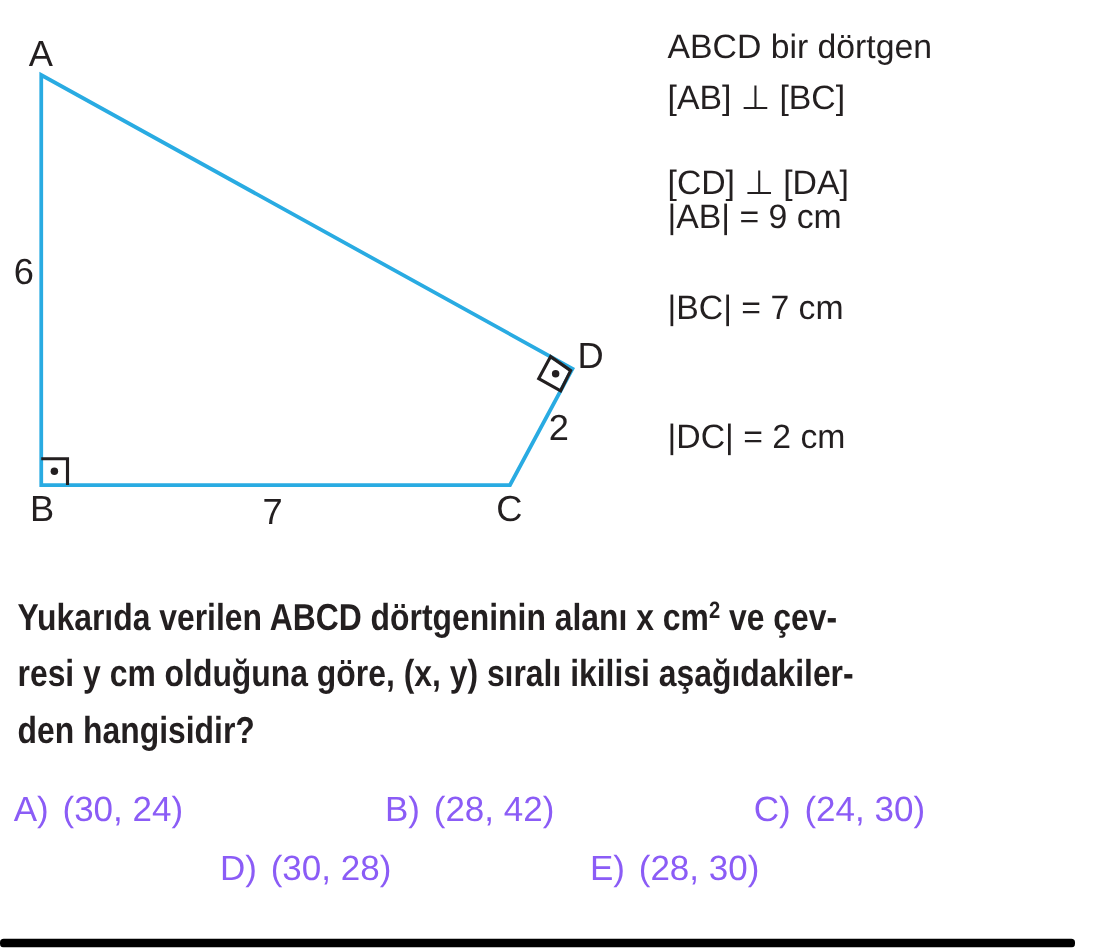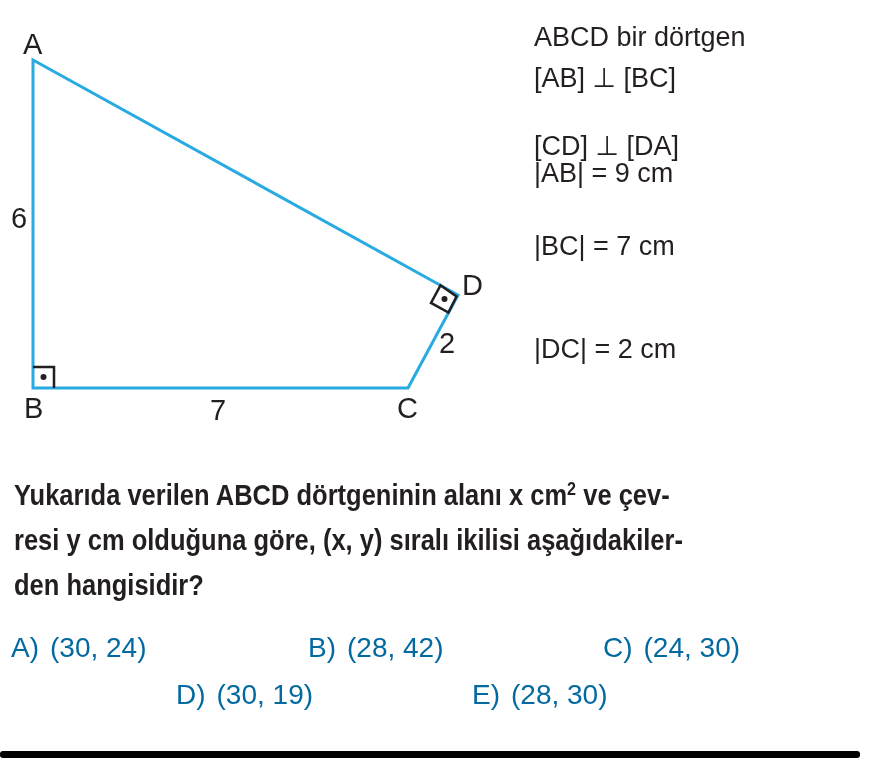--- a/index.html
+++ b/index.html
@@ -43,21 +43,21 @@
   }
   .question .sup {
     font-size: 19px;
     vertical-align: 10px;
   }
   .option {
     position: absolute;
     font-size: 28px;
     line-height: 1;
     white-space: nowrap;
-    color: #0369a1;
+    color: #8b5cf6;
   }
   .option .opt-label { display: inline-block; margin-right: 11px; }
   .bottom-bar {
     position: absolute;
     left: 0px;
     top: 751px;
     width: 860px;
     height: 7px;
     background: #000000;
     border-radius: 3px;
@@ -105,21 +105,21 @@
   <div class="option" style="left:11px; top:634px;">
     <span class="opt-label">A)</span><span>(30, 24)</span>
   </div>
   <div class="option" style="left:308px; top:634px;">
     <span class="opt-label">B)</span><span>(28, 42)</span>
   </div>
   <div class="option" style="left:603px; top:634px;text-align:right;">
     <span class="opt-label">C)</span><span>(24, 30)</span>
   </div>
   <div class="option" style="left:176px; top:681px;">
-    <span class="opt-label">D)</span><span>(30, 19)</span>
+    <span class="opt-label">D)</span><span>(30, 28)</span>
   </div>
   <div class="option" style="left:472px; top:681px;">
     <span class="opt-label">E)</span><span>(28, 30)</span>
   </div>
 
   <div class="bottom-bar"></div>
 
 </div>
 
 </body></html>

